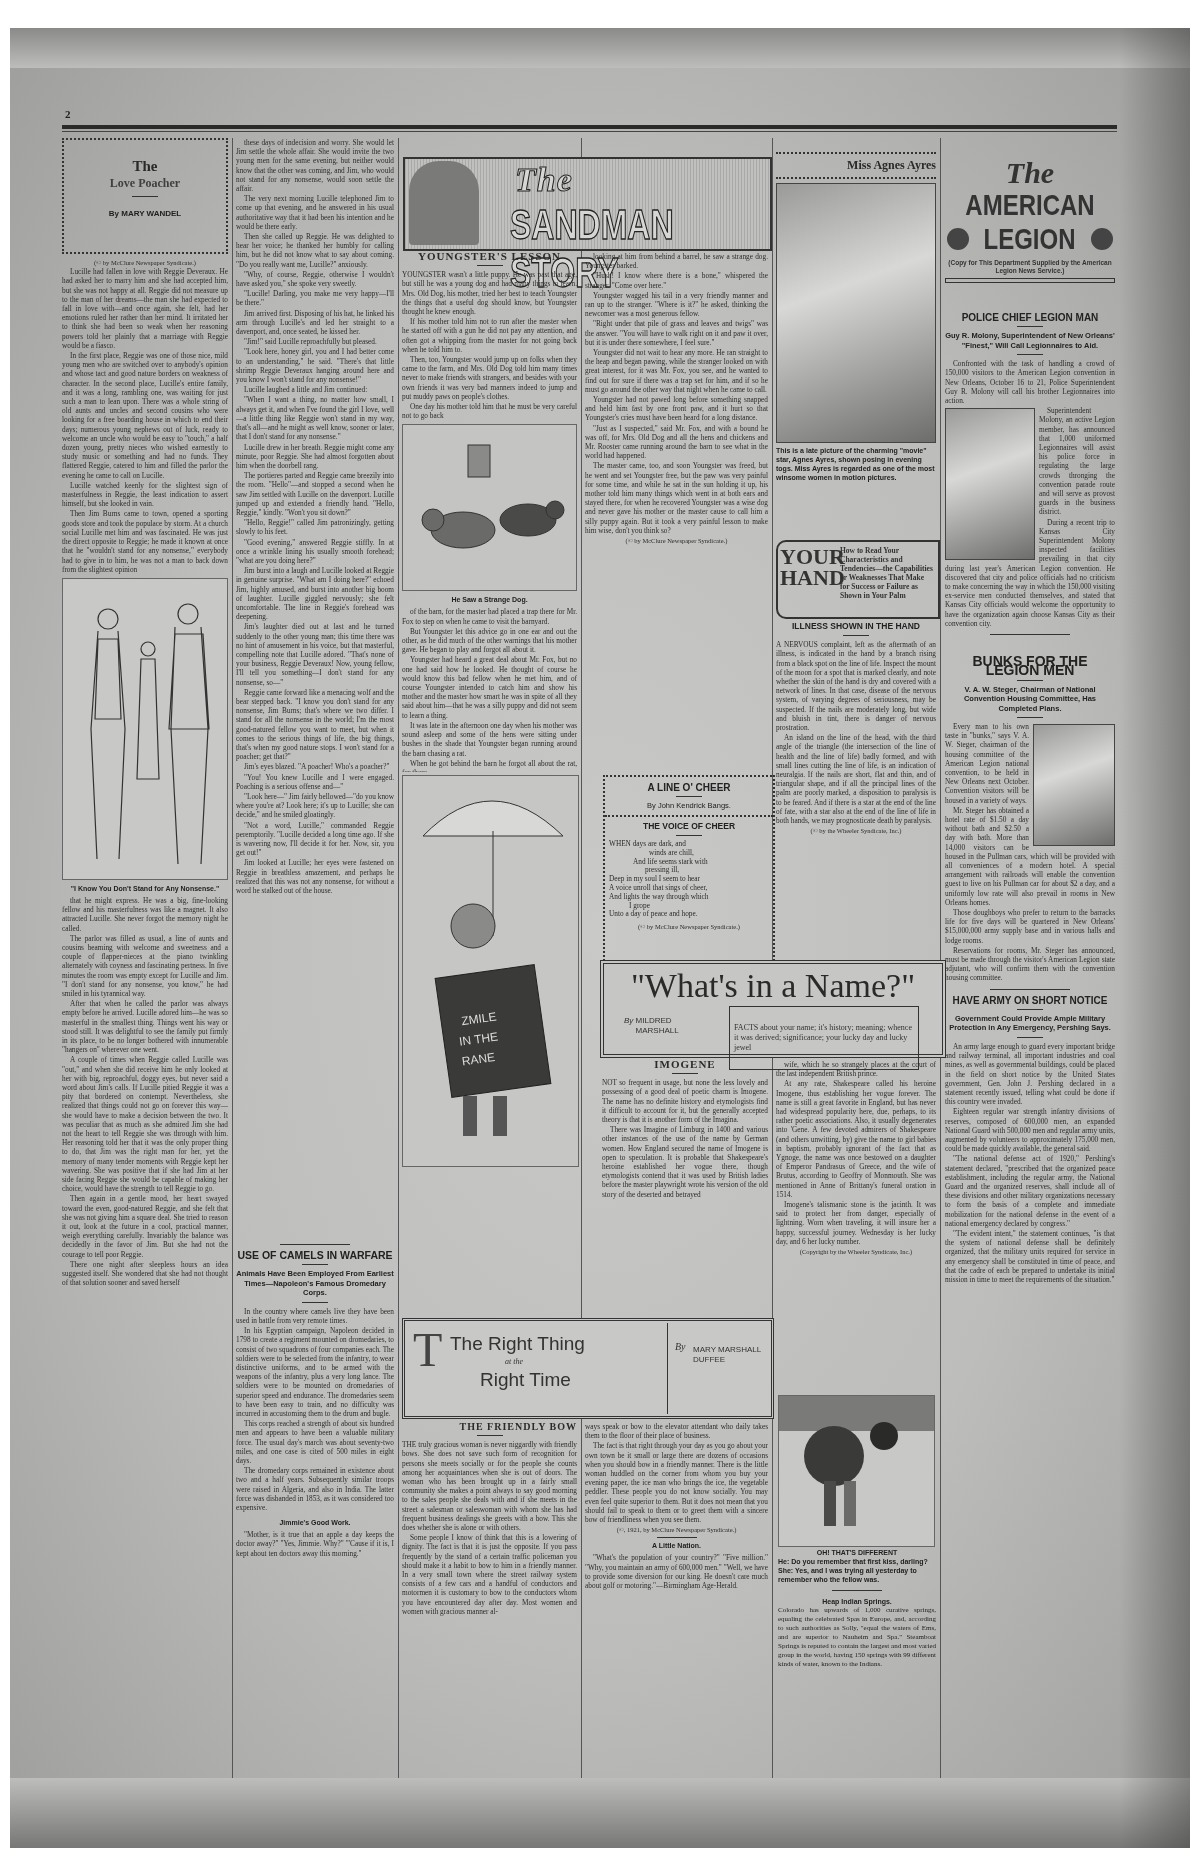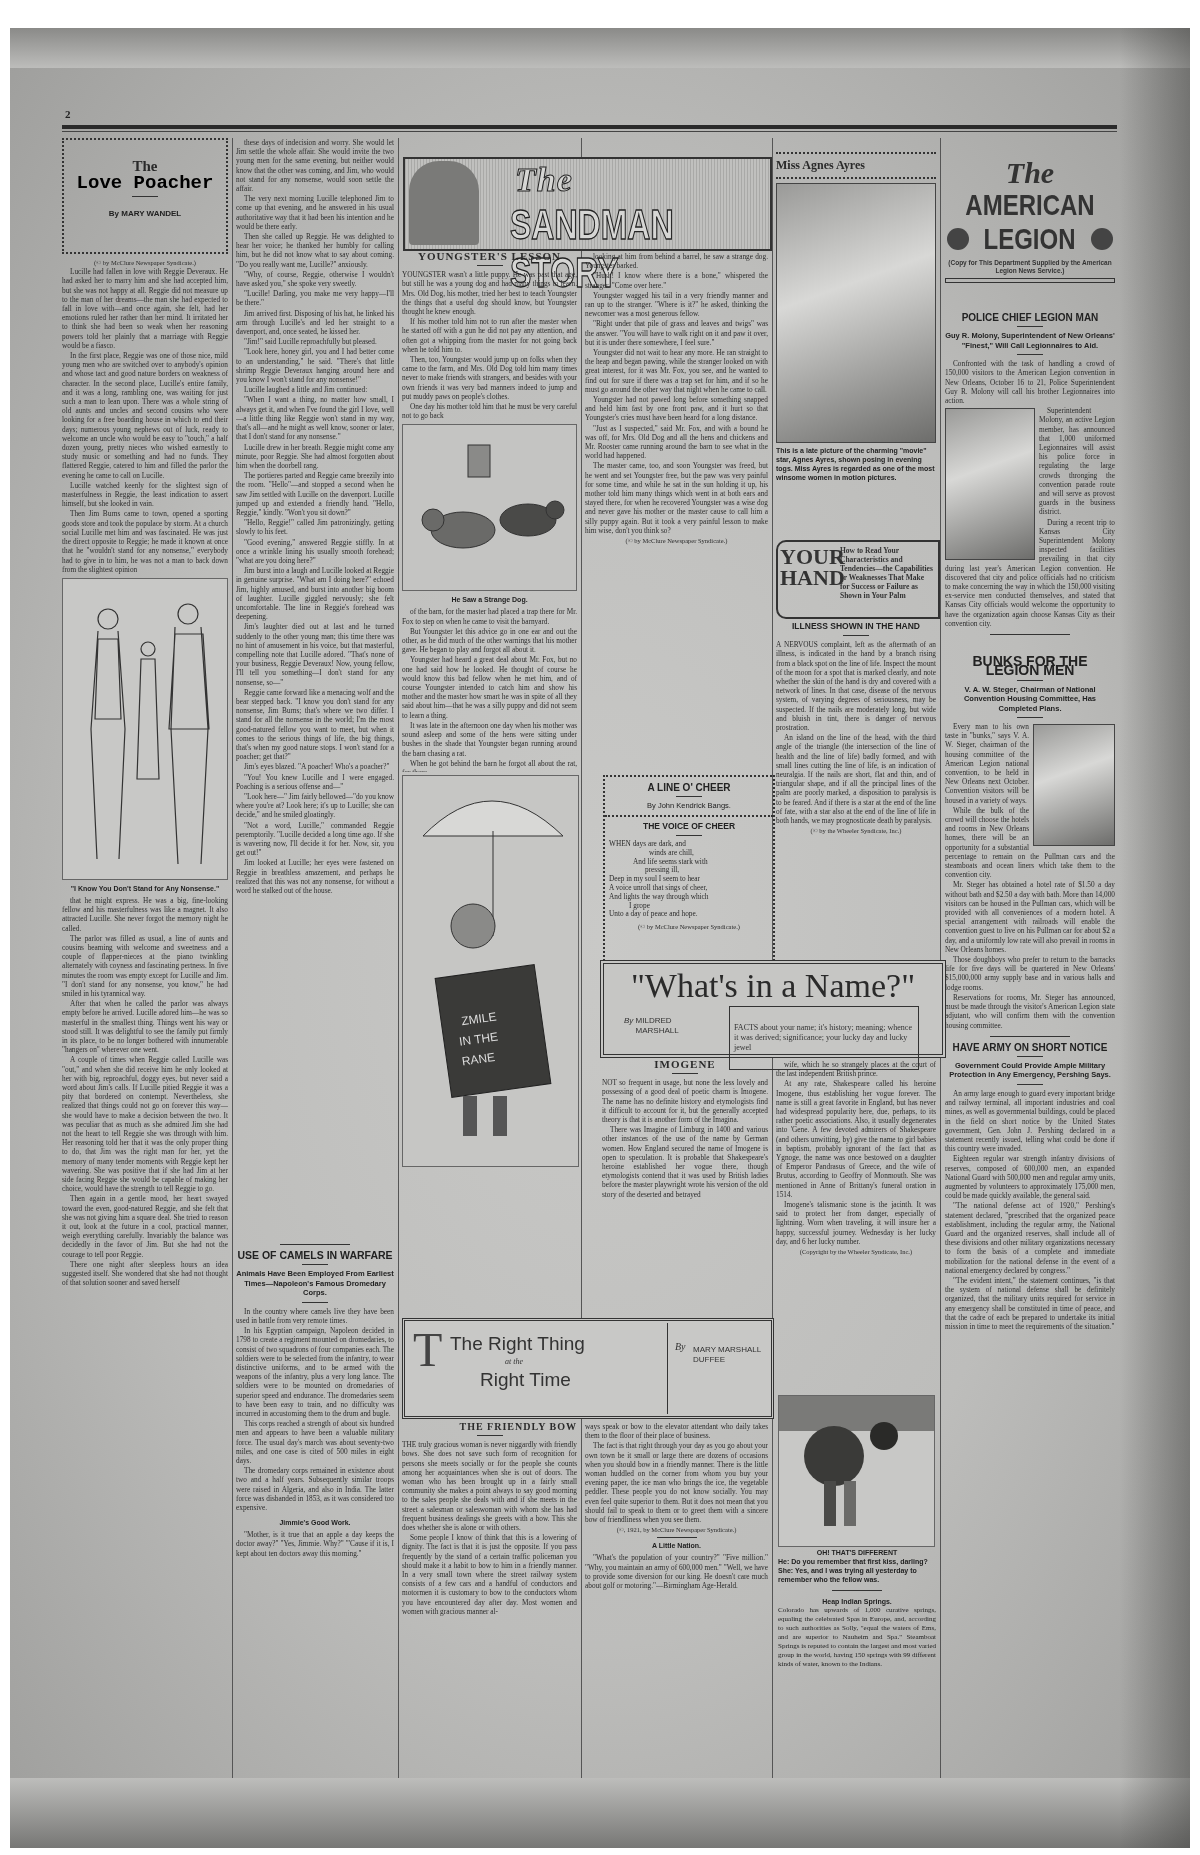--- a/index.html
+++ b/index.html
@@ -53,21 +53,21 @@
 
 <div class="vrule" style="left:232px"></div>
 <div class="vrule" style="left:398px"></div>
 <div class="vrule" style="left:581px"></div>
 <div class="vrule" style="left:772px"></div>
 <div class="vrule" style="left:940px"></div>
 
 <div class="col" style="left:62px;width:166px;height:1640px;">
   <div class="box" style="height:100px;margin-bottom:4px;">
     <div class="h-serif" style="font-size:15px;line-height:17px;margin-top:12px;color:#2a2a2a;">The</div>
-    <div class="h-serif" style="font-size:19px;line-height:17px;color:#000000;font-family:Liberation Mono, monospace;">Love Poacher</div>
+    <div class="h-serif" style="font-size:12px;line-height:17px;color:#404040;">Love Poacher</div>
     <div class="dash"></div>
     <div class="h-sans" style="font-size:8px;margin-top:12px;">By MARY WANDEL</div>
   </div>
   <div style="text-align:center;font-size:6.5px;">(© by McClure Newspaper Syndicate.)</div>
   <p>Lucille had fallen in love with Reggie Deveraux. He had asked her to marry him and she had accepted him, but she was not happy at all. Reggie did not measure up to the man of her dreams—the man she had expected to fall in love with—and once again, she felt, had her emotions ruled her rather than her mind. It irritated her to think she had been so weak when her reasoning powers told her plainly that a marriage with Reggie would be a fiasco.</p>
   <p>In the first place, Reggie was one of those nice, mild young men who are switched over to anybody's opinion and whose tact and good nature borders on weakness of character. In the second place, Lucille's entire family, and it was a long, rambling one, was waiting for just such a man to lean upon. There was a whole string of old aunts and uncles and second cousins who were looking for a free boarding house in which to end their days; numerous young nephews out of luck, ready to welcome an uncle who would be easy to "touch," a half dozen young, pretty nieces who wished earnestly to study music or something and had no funds. They flattered Reggie, catered to him and filled the parlor the evening he came to call on Lucille.</p>
   <p>Lucille watched keenly for the slightest sign of masterfulness in Reggie, the least indication to assert himself, but she looked in vain.</p>
   <p>Then Jim Burns came to town, opened a sporting goods store and took the populace by storm. At a church social Lucille met him and was fascinated. He was just the direct opposite to Reggie; he made it known at once that he "wouldn't stand for any nonsense," everybody had to give in to him, he was not a man to back down from the slightest opinion</p>
   <div class="illus" style="height:300px;margin:4px 0;background:#c8c8c6;">
     <svg width="166" height="300" viewBox="0 0 166 300">
@@ -202,21 +202,21 @@
     <text x="60" y="245" fill="#ddd" font-family="Liberation Sans, sans-serif" font-size="12" transform="rotate(-8 90 255)">ZMILE</text>
     <text x="55" y="265" fill="#ddd" font-family="Liberation Sans, sans-serif" font-size="12" transform="rotate(-8 90 255)">IN THE</text>
     <text x="55" y="285" fill="#ddd" font-family="Liberation Sans, sans-serif" font-size="12" transform="rotate(-8 90 255)">RANE</text>
     <rect x="60" y="320" width="14" height="40" fill="#555"></rect>
       <rect x="90" y="320" width="14" height="40" fill="#555"></rect>
   </svg>
 </div>
 
 <div style="position:absolute;left:776px;top:152px;width:160px;height:370px;">
   <div style="border-top:2px dotted #333;"></div>
-  <div class="h-serif" style="font-size:12px;text-align:left;margin:4px 0;color:#2a2a2a;">Miss Agnes Ayres</div>
+  <div class="h-serif" style="font-size:12px;text-align:right;margin:4px 0;color:#2a2a2a;">Miss Agnes Ayres</div>
   <div style="border-top:2px dotted #333;margin-bottom:4px;"></div>
   <div class="photo" style="height:258px;"></div>
   <div style="font-family:'Liberation Sans',sans-serif;font-weight:bold;font-size:7px;line-height:9px;margin-top:3px;color:#222;">This is a late picture of the charming "movie" star, Agnes Ayres, shown posing in evening togs. Miss Ayres is regarded as one of the most winsome women in motion pictures.</div>
 </div>
 
 <div style="position:absolute;left:776px;top:540px;width:160px;height:75px;border:2px solid #333;border-radius:10px 0 0 10px;">
   <div class="h-serif" style="position:absolute;left:2px;top:4px;font-size:22px;line-height:21px;color:#333;width:60px;">YOUR HAND</div>
   <div style="position:absolute;left:62px;top:4px;width:95px;font-family:'Liberation Serif',serif;font-weight:bold;font-size:7.5px;line-height:9px;color:#333;">How to Read Your Characteristics and Tendencies—the Capabilities or Weaknesses That Make for Success or Failure as Shown in Your Palm</div>
 </div>
 <div class="col" style="left:776px;top:622px;width:160px;height:335px;">
@@ -312,21 +312,20 @@
   <p>Superintendent Molony, an active Legion member, has announced that 1,000 uniformed Legionnaires will assist his police force in regulating the large crowds thronging the convention parade route and will serve as provost guards in the business district.</p>
   <p>During a recent trip to Kansas City Superintendent Molony inspected facilities prevailing in that city during last year's American Legion convention. He discovered that city and police officials had no criticism to make concerning the way in which the 150,000 visiting ex-service men conducted themselves, and stated that Kansas City officials would welcome the opportunity to have the organization again choose Kansas City as their convention city.</p>
   <div style="clear:both;width:80px;height:1px;background:#333;margin:6px auto;"></div>
 
   <div class="h-sans" style="font-size:14px;margin-top:22px;">BUNKS FOR THE LEGION MEN</div>
   <div class="dash"></div>
   <div class="sub-sans">V. A. W. Steger, Chairman of National Convention Housing Committee, Has Completed Plans.</div>
   <div class="dash"></div>
   <div class="photo" style="float:right;width:80px;height:120px;margin:2px 0 2px 4px;"></div>
   <p>Every man to his own taste in "bunks," says V. A. W. Steger, chairman of the housing committee of the American Legion national convention, to be held in New Orleans next October. Convention visitors will be housed in a variety of ways.</p>
-  <p>While the bulk of the crowd will choose the hotels and rooms in New Orleans homes, there will be an opportunity for a substantial percentage to remain on the Pullman cars and the steamboats and ocean liners which take them to the convention city.</p>
   <p>Mr. Steger has obtained a hotel rate of $1.50 a day without bath and $2.50 a day with bath. More than 14,000 visitors can be housed in the Pullman cars, which will be provided with all conveniences of a modern hotel. A special arrangement with railroads will enable the convention guest to live on his Pullman car for about $2 a day, and a uniformly low rate will also prevail in rooms in New Orleans homes.</p>
   <p>Those doughboys who prefer to return to the barracks life for five days will be quartered in New Orleans' $15,000,000 army supply base and in various halls and lodge rooms.</p>
   <p>Reservations for rooms, Mr. Steger has announced, must be made through the visitor's American Legion state adjutant, who will confirm them with the convention housing committee.</p>
   <div style="clear:both;width:80px;height:1px;background:#333;margin:6px auto;"></div>
 
   <div class="h-sans" style="font-size:10px;">HAVE ARMY ON SHORT NOTICE</div>
   <div class="dash"></div>
   <div class="sub-sans">Government Could Provide Ample Military Protection in Any Emergency, Pershing Says.</div>
   <div class="dash"></div>
   <p>An army large enough to guard every important bridge and railway terminal, all important industries and coal mines, as well as governmental buildings, could be placed in the field on short notice by the United States government, Gen. John J. Pershing declared in a statement recently issued, telling what could be done if this country were invaded.</p>

